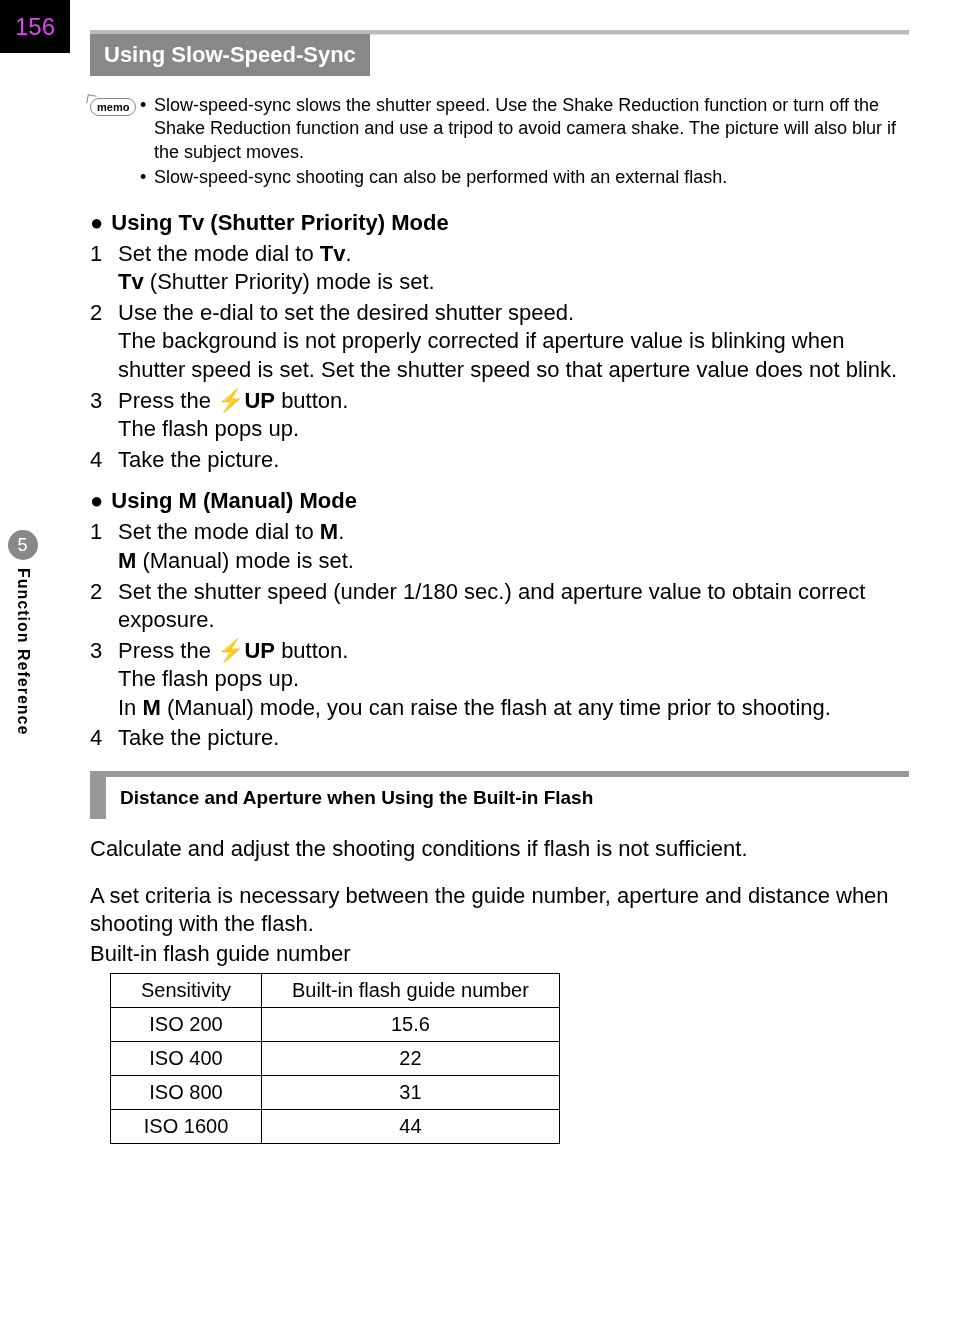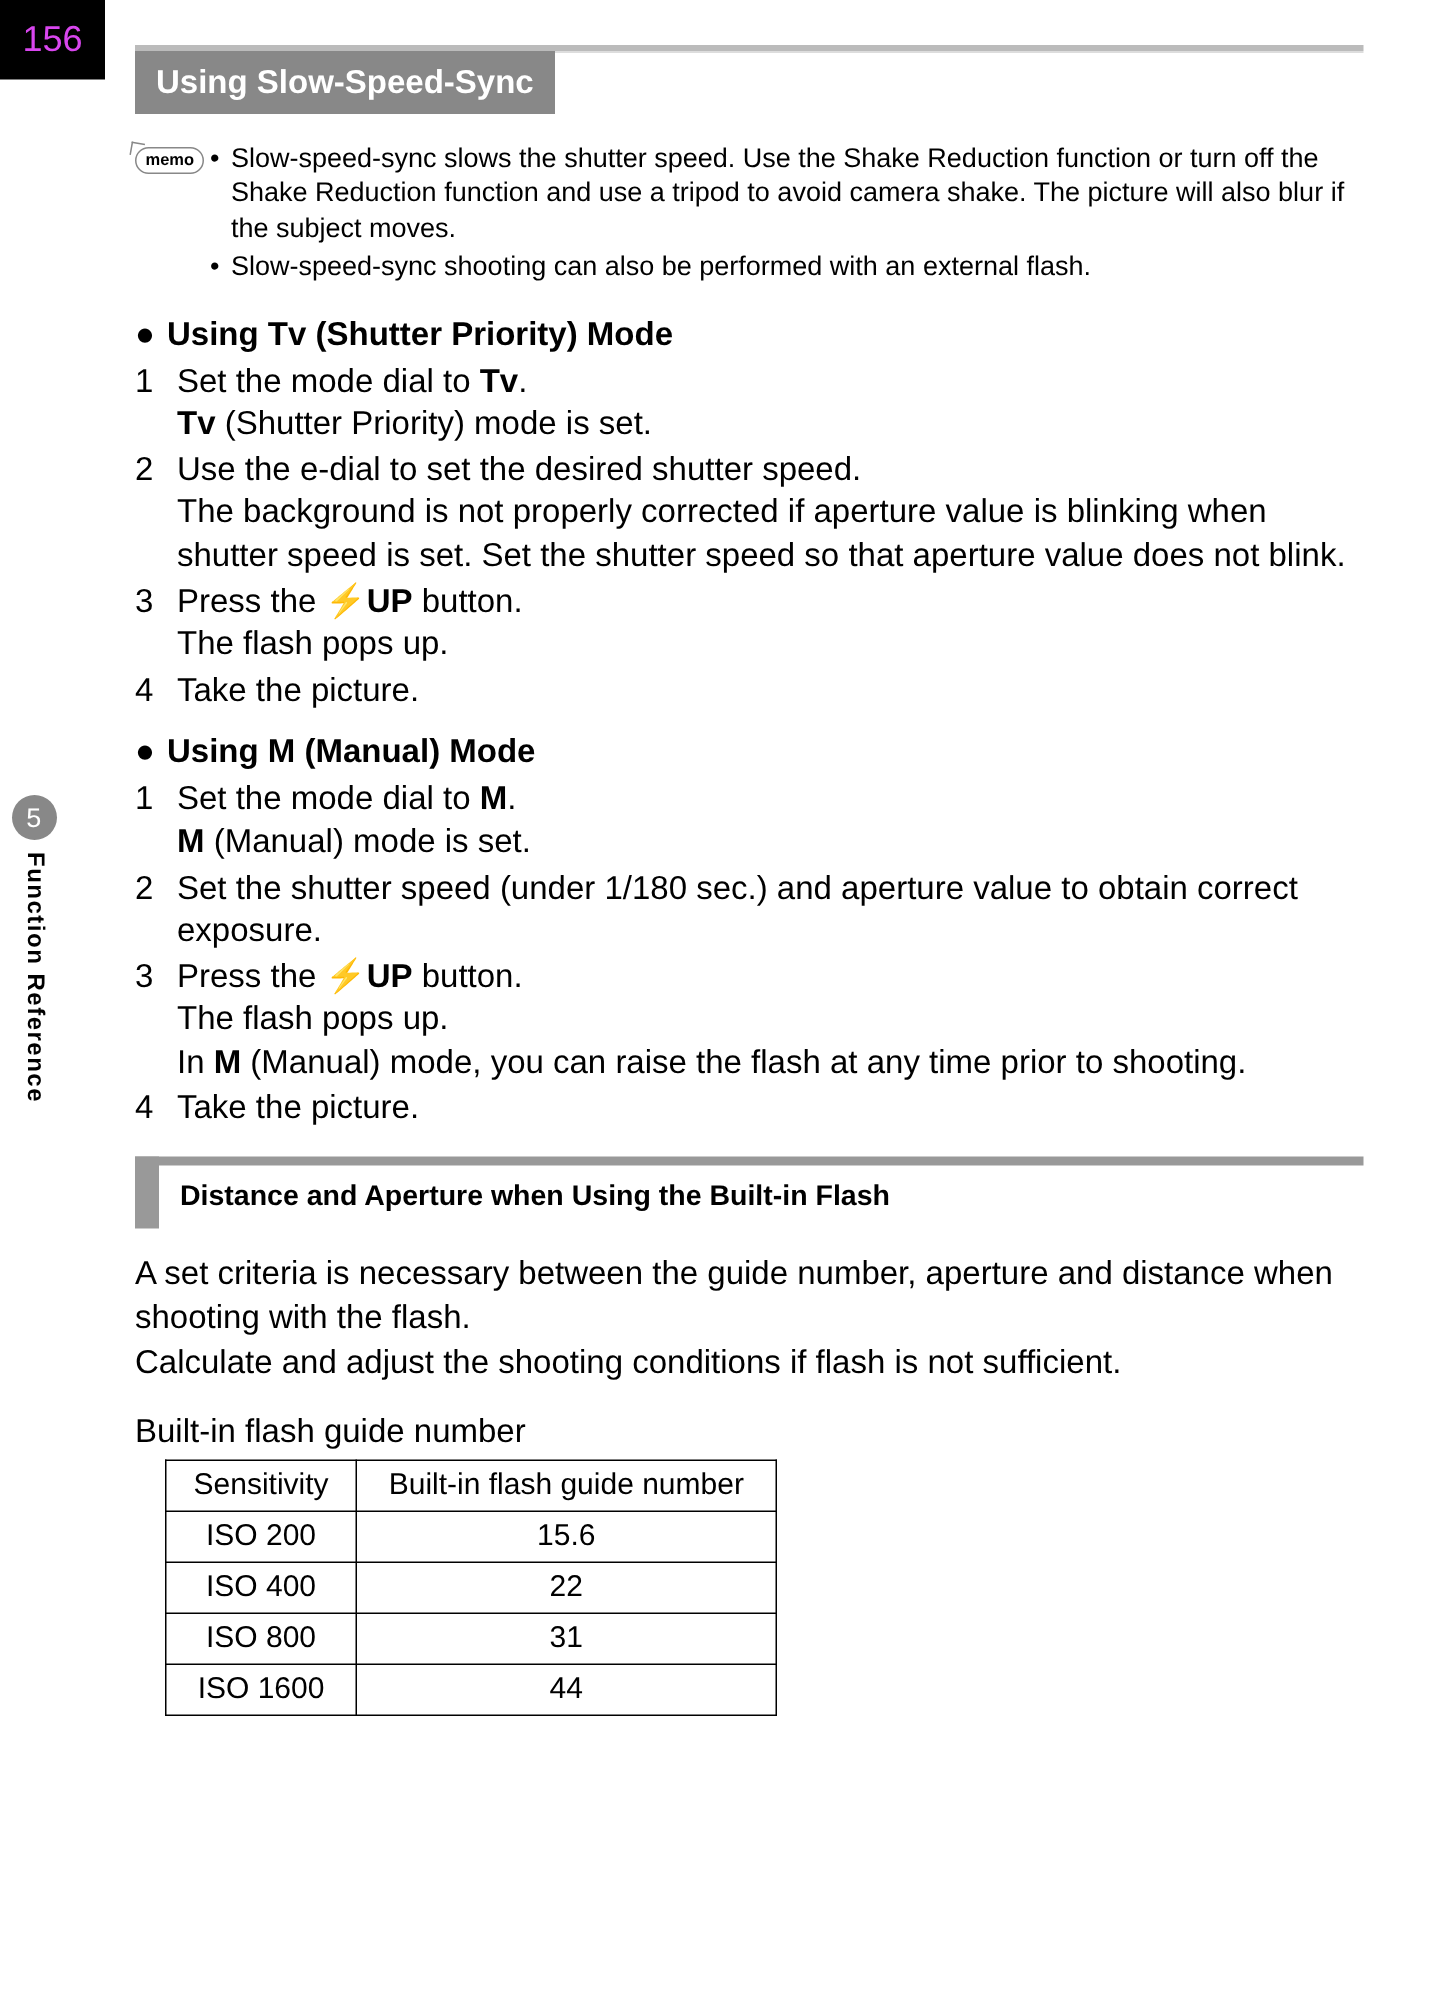--- a/index.html
+++ b/index.html
@@ -171,21 +171,21 @@
       font-size: 22px;
       margin-bottom: 6px;
     }
     .flash-table {
       border-collapse: collapse;
       margin-left: 20px;
       font-size: 20px;
     }
     .flash-table th, .flash-table td {
       border: 1px solid #000;
-      padding: 5px 18px;
+      padding: 5px 30px;
       text-align: center;
     }
     .flash-table th {
       font-weight: normal;
     }
   </style>
 </head>
 <body>
 
 <div class="page-number-tab">156</div>
@@ -283,22 +283,22 @@
       <span class="step-body">
         <span>Take the picture.</span>
       </span>
     </li>
   </ul>
 
   <div class="section-header">
     <div class="section-title">Distance and Aperture when Using the Built-in Flash</div>
   </div>
 
+  <p class="para">Calculate and adjust the shooting conditions if flash is not sufficient.</p>
   <p class="para" style="margin-bottom:2px;">A set criteria is necessary between the guide number, aperture and distance when shooting with the flash.</p>
-  <p class="para">Calculate and adjust the shooting conditions if flash is not sufficient.</p>
 
   <p class="table-caption">Built-in flash guide number</p>
 
   <table class="flash-table">
     <tbody>
         <tr>
       <th>Sensitivity</th>
       <th style="min-width:280px;">Built-in flash guide number</th>
     </tr>
     <tr>

